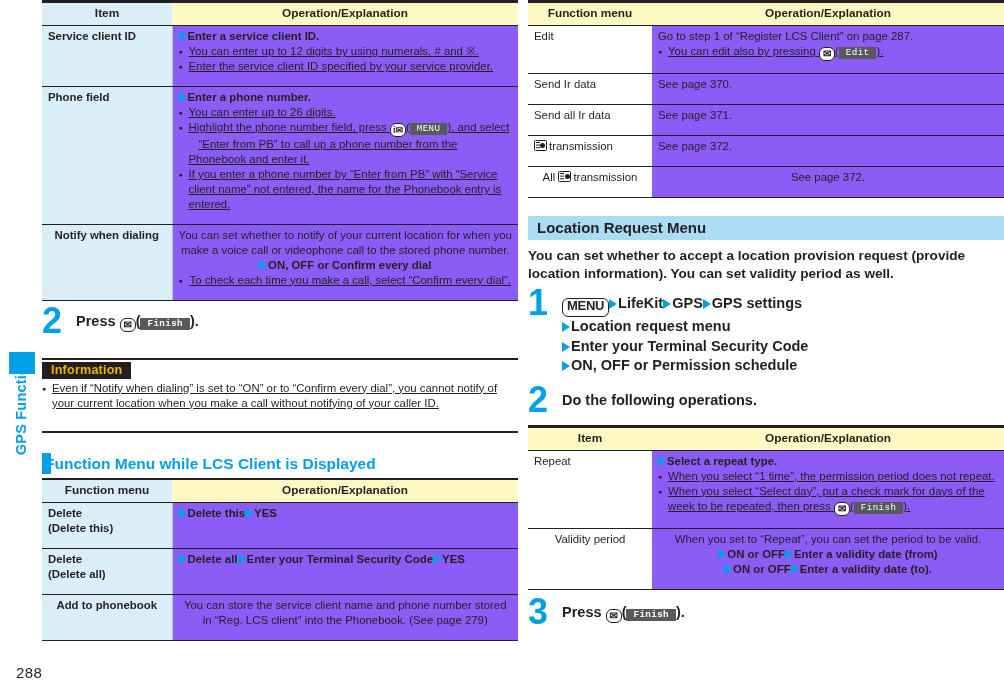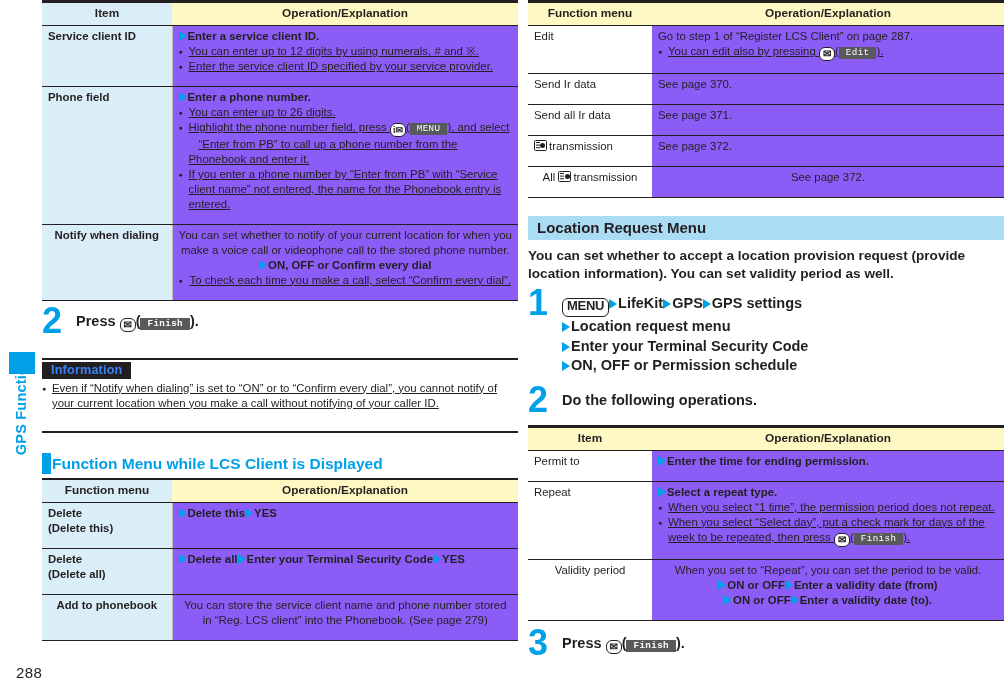--- a/index.html
+++ b/index.html
@@ -198,39 +198,39 @@
     line-height: 1.35;
     padding-top: 1px;
   }
   .step-body .sub { display: block; }
 
   
   .info-wrap { margin-top: 26px; }
   .info-head {
     display: inline-block;
     background: #231f20;
-    color: #3b82f6;
+    color: #eab308;
     font-size: 12.6px;
     font-weight: bold;
     padding: 1px 9px 2px 9px;
     letter-spacing: .2px;
   }
   .info-rule-top { border-top: 2.4px solid #231f20; }
   .info-rule-bot { border-bottom: 2.4px solid #231f20; }
   .info-body {
     font-size: 11.4px;
     line-height: 1.33;
     padding: 2px 2px 20px 0;
   }
 
   
   .sec-head-left {
     margin-top: 20px;
     position: relative;
-    padding-left: 10px;
+    padding-left: 3px;
     color: #00a0e9;
     font-size: 15.5px;
     font-weight: bold;
     line-height: 21px;
     border-bottom: 2.6px solid #231f20;
     padding-bottom: 4px;
   }
   .sec-head-left::before {
     content: "";
     position: absolute;
@@ -421,26 +421,20 @@
   <div class="spacer-14"></div>
 
   <table class="t">
     <tbody>
         <tr class="thead-row">
       <th class="c1r">Item</th>
       <th>Operation/Explanation</th>
     </tr>
 
 
-    <tr class="row">
-      <td class="c1r">Permit to</td>
-      <td class="c2">
-        <div class="opline"><span class="arw"></span><span>Enter the time for ending permission.</span></div>
-      </td>
-    </tr>
 
     <tr class="row">
       <td class="c1r">Repeat</td>
       <td class="c2">
         <div class="opline"><span class="arw"></span><span>Select a repeat type.</span></div>
         <div class="b">When you select “1 time”, the permission period does not repeat.</div>
         <div class="b"><span>When you select “Select day”, put a check mark for days of the week to be repeated, then press</span>
           <span class="key env">✉</span>(<span class="softkey">Finish</span><span>).</span></div>
       </td>
     </tr>

